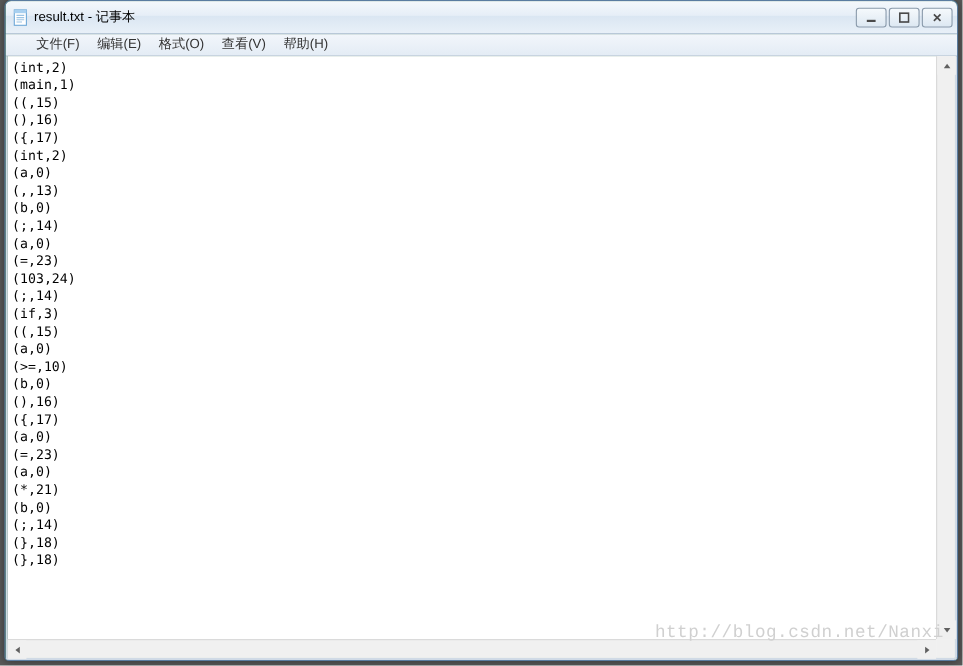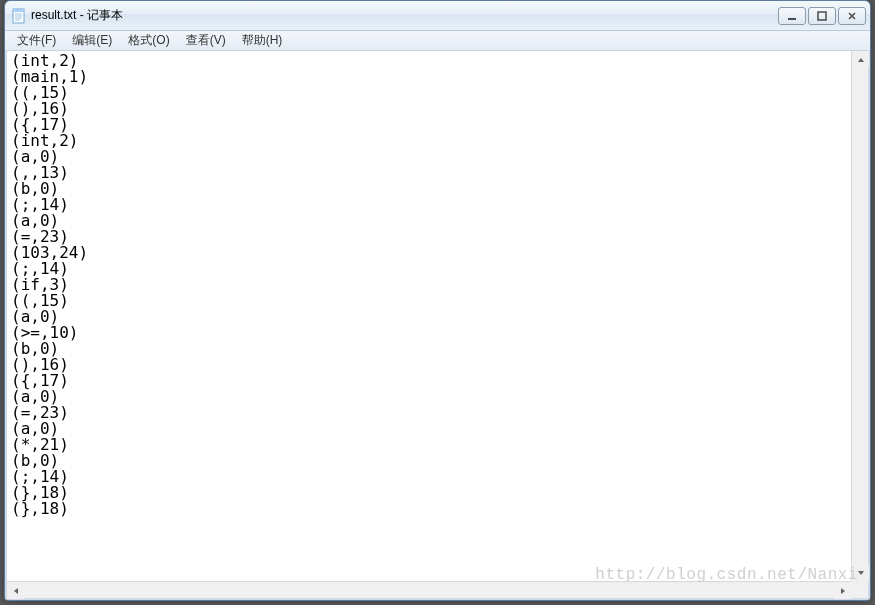--- a/index.html
+++ b/index.html
@@ -56,21 +56,21 @@
     justify-content: center;
     cursor: default;
   }
   .win-btn svg { width: 10px; height: 10px; }
   .menubar {
     height: 20px;
     background: linear-gradient(to bottom, #f2f6fb, #e4ecf5);
     border-bottom: 1px solid #c8d4e0;
     display: flex;
     align-items: center;
-    padding-left: 4px;
+    padding-left: 20px;
     font-size: 12px;
     color: #333;
     text-align: center;
   }
   .menu-item {
     padding: 2px 8px;
     cursor: default;
   }
   .content-wrap {
     flex: 1;
@@ -79,21 +79,21 @@
     border-top: none;
     margin: 0;
     display: flex;
     flex-direction: column;
   }
   .content {
     flex: 1;
     background: #fff;
     padding: 2px 2px 17px 4px;
     font-family: "SimSun", "宋体", monospace;
-    font-size: 16px;
+    font-size: 12px;
     line-height: 16px;
     color: #000;
     white-space: pre;
     overflow: hidden;
     position: relative;
   }
   .vscroll {
     position: absolute;
     right: 0; top: 0; bottom: 17px;
     width: 17px;

